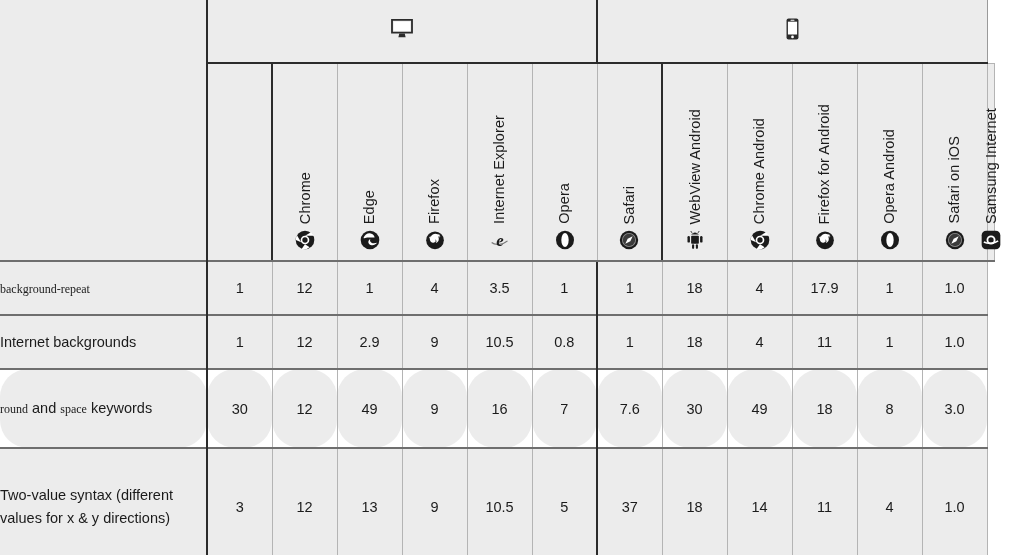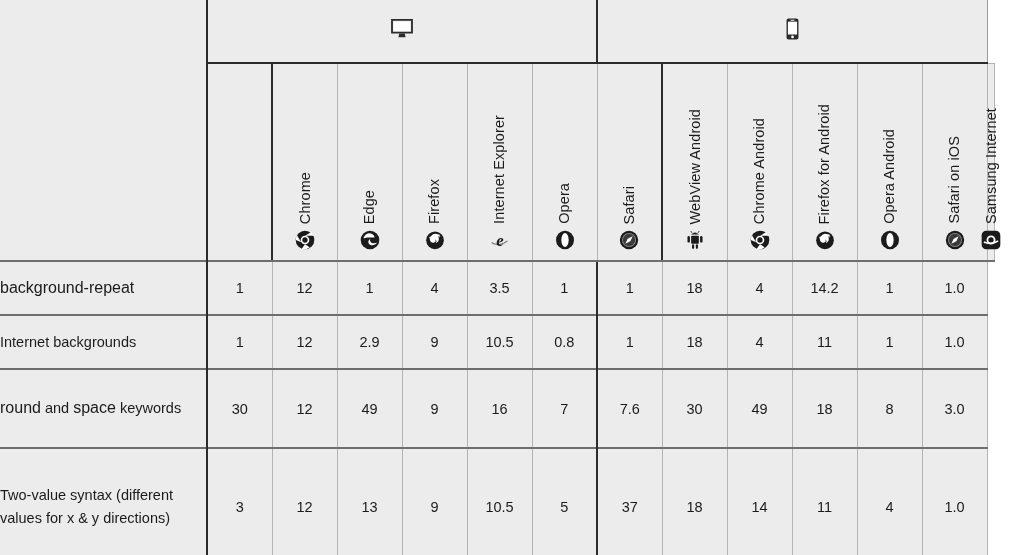--- a/index.html
+++ b/index.html
@@ -106,28 +106,28 @@
   td.val {
     background: #e6f4df;
     text-align: center;
     font-size: 14.5px;
     border: 1px solid #8e9c86;
     border-top: 2px solid #6e6e6e !important;
   }
   td.val.sep-right { border-right: 2px solid #2b2b2b !important; }
 
   tr.r1 td.val, tr.r1 td.rowlabel, tr.r2 td.val, tr.r2 td.rowlabel { height: 52px; }
-  tr.r3 td.val, tr.r3 td.rowlabel { height: 77px; }
+  tr.r3 td.val, tr.r3 td.rowlabel { height: 77px; border-radius: 28px; }
   tr.r4 td.val, tr.r4 td.rowlabel { height: 115px; }
 
   tr.last td.val, tr.last td.rowlabel { border-bottom: none !important; }
 
   code {
-    font-family: Liberation Sans, sans-serif;
-    font-size: 16px;
+    font-family: Liberation Serif, serif;
+    font-size: 12px;
   }
 </style>
 </head>
 <body>
 
 <table id="bct">
   <colgroup id="cg">
       <col class="c-label">
       <col class="c-br">
       <col class="c-br">
@@ -297,21 +297,21 @@
         <td class="rowlabel"><code>background-repeat</code></td>
         <td class="val">1</td>
         <td class="val">12</td>
         <td class="val">1</td>
         <td class="val">4</td>
         <td class="val">3.5</td>
         <td class="val sep-right">1</td>
         <td class="val">1</td>
         <td class="val">18</td>
         <td class="val">4</td>
-        <td class="val">14.2</td>
+        <td class="val">17.9</td>
         <td class="val">1</td>
         <td class="val">1.0</td>
       </tr>
       <tr class="r2">
         <td class="rowlabel"><span>Internet backgrounds</span></td>
         <td class="val">1</td>
         <td class="val">12</td>
         <td class="val">2.9</td>
         <td class="val">9</td>
         <td class="val">10.5</td>

